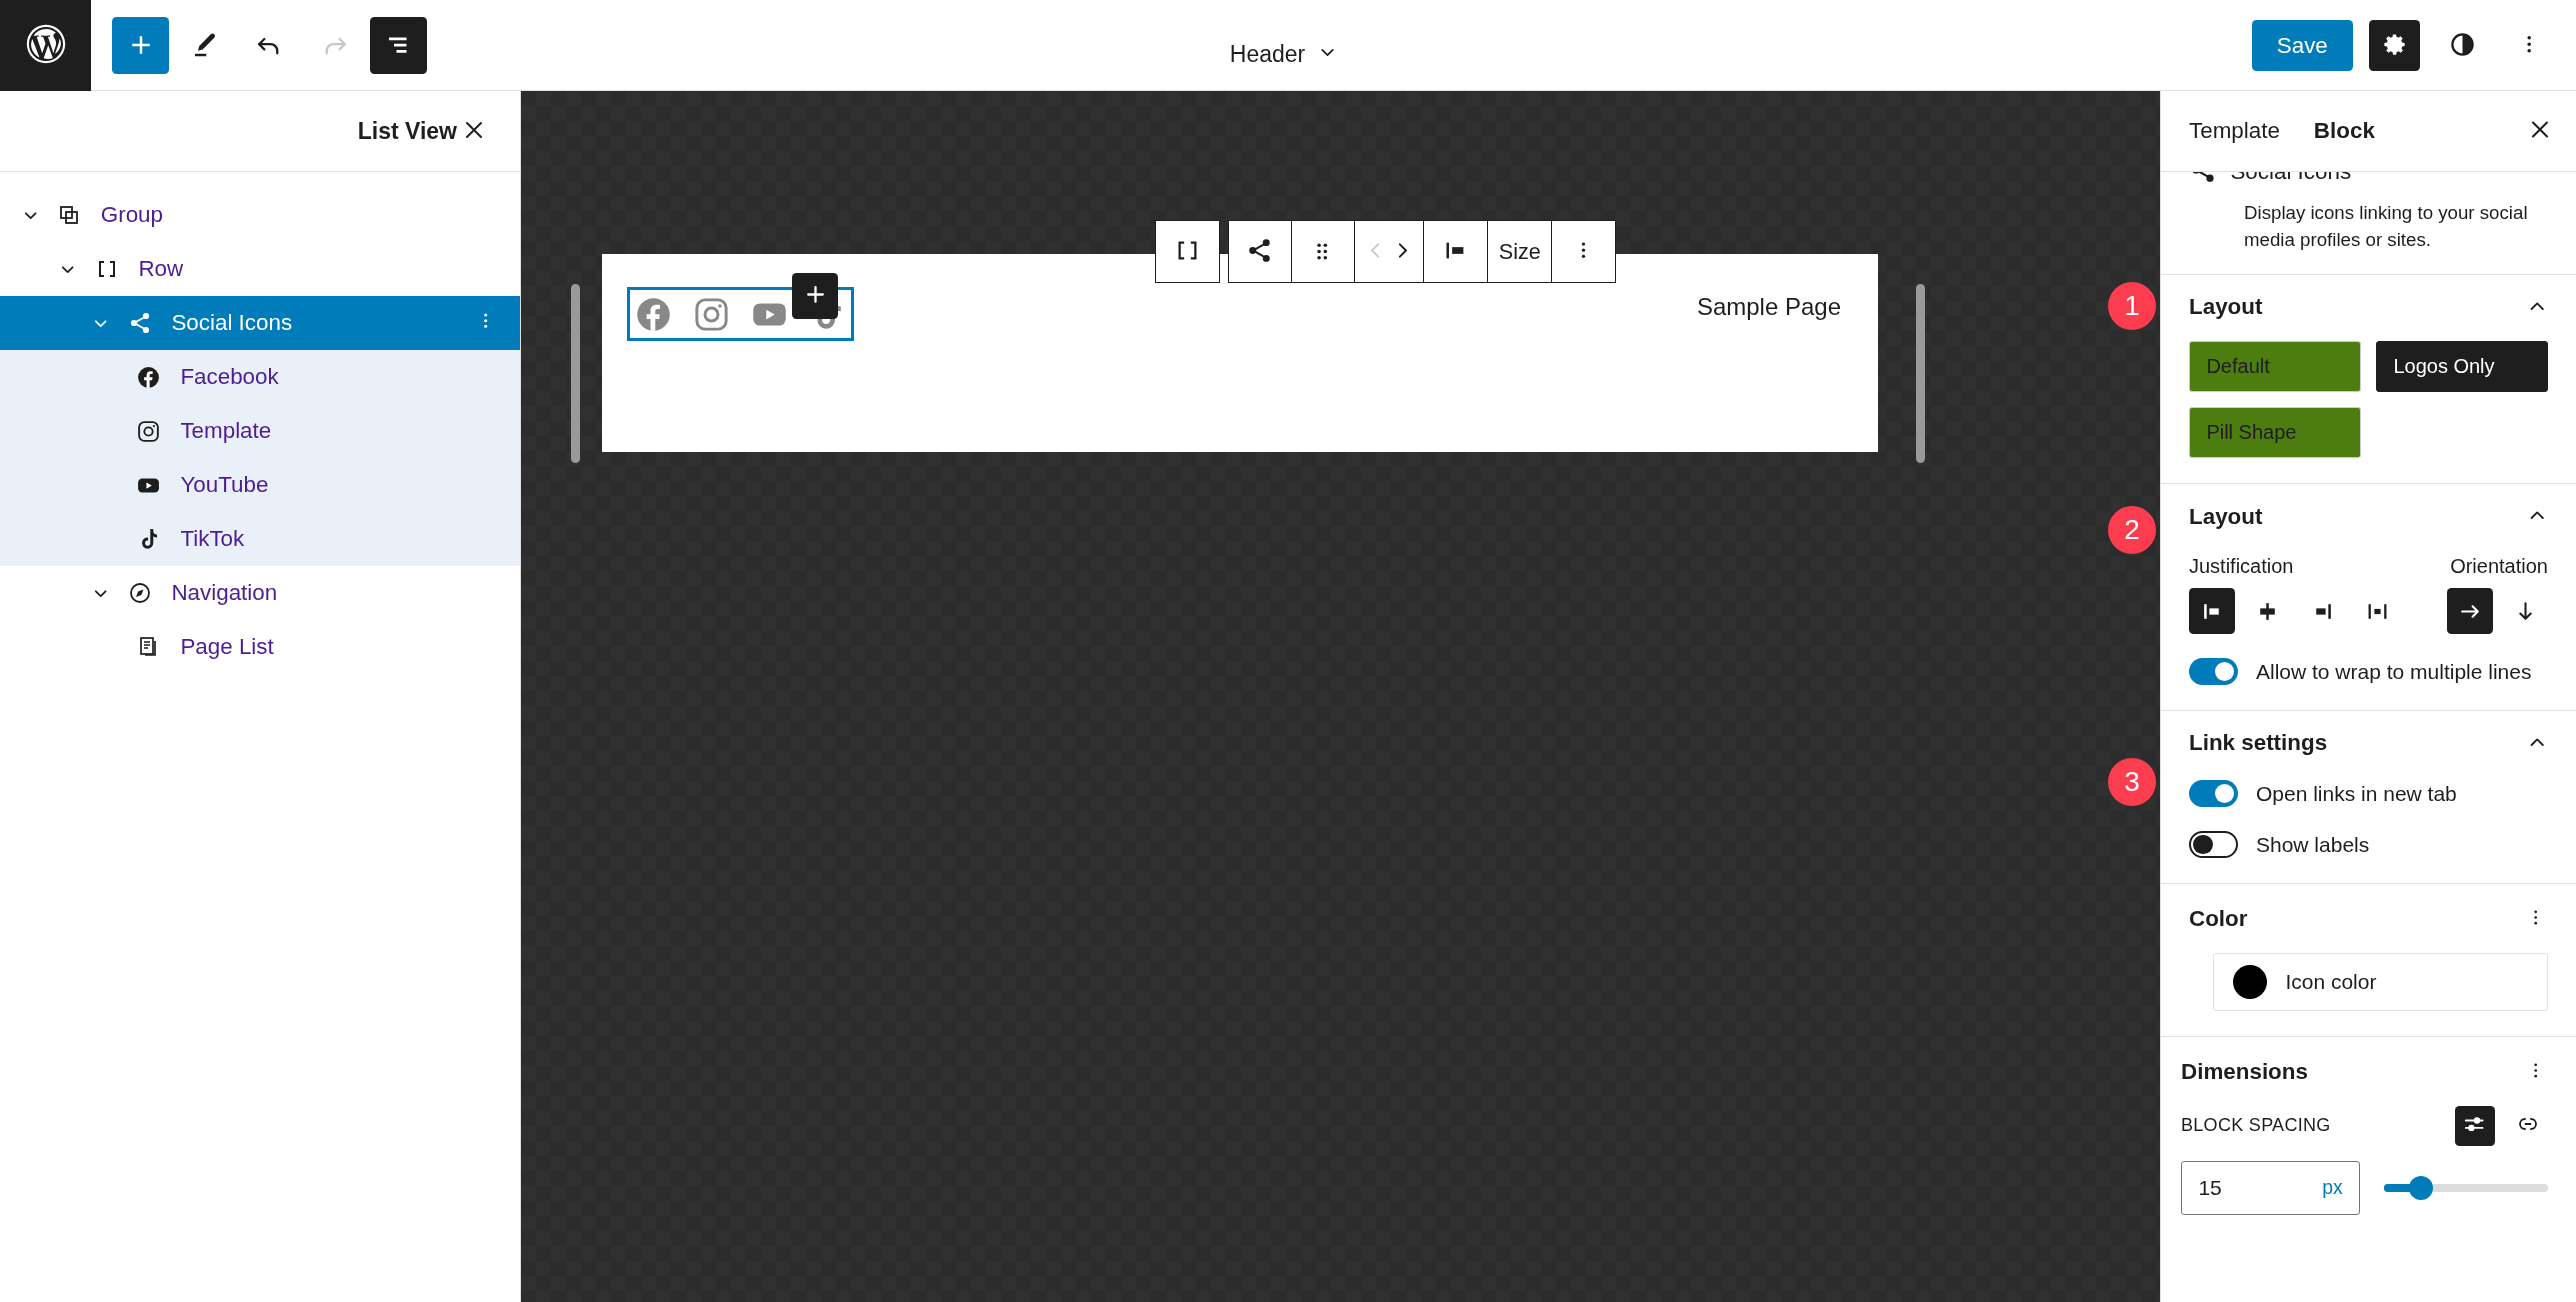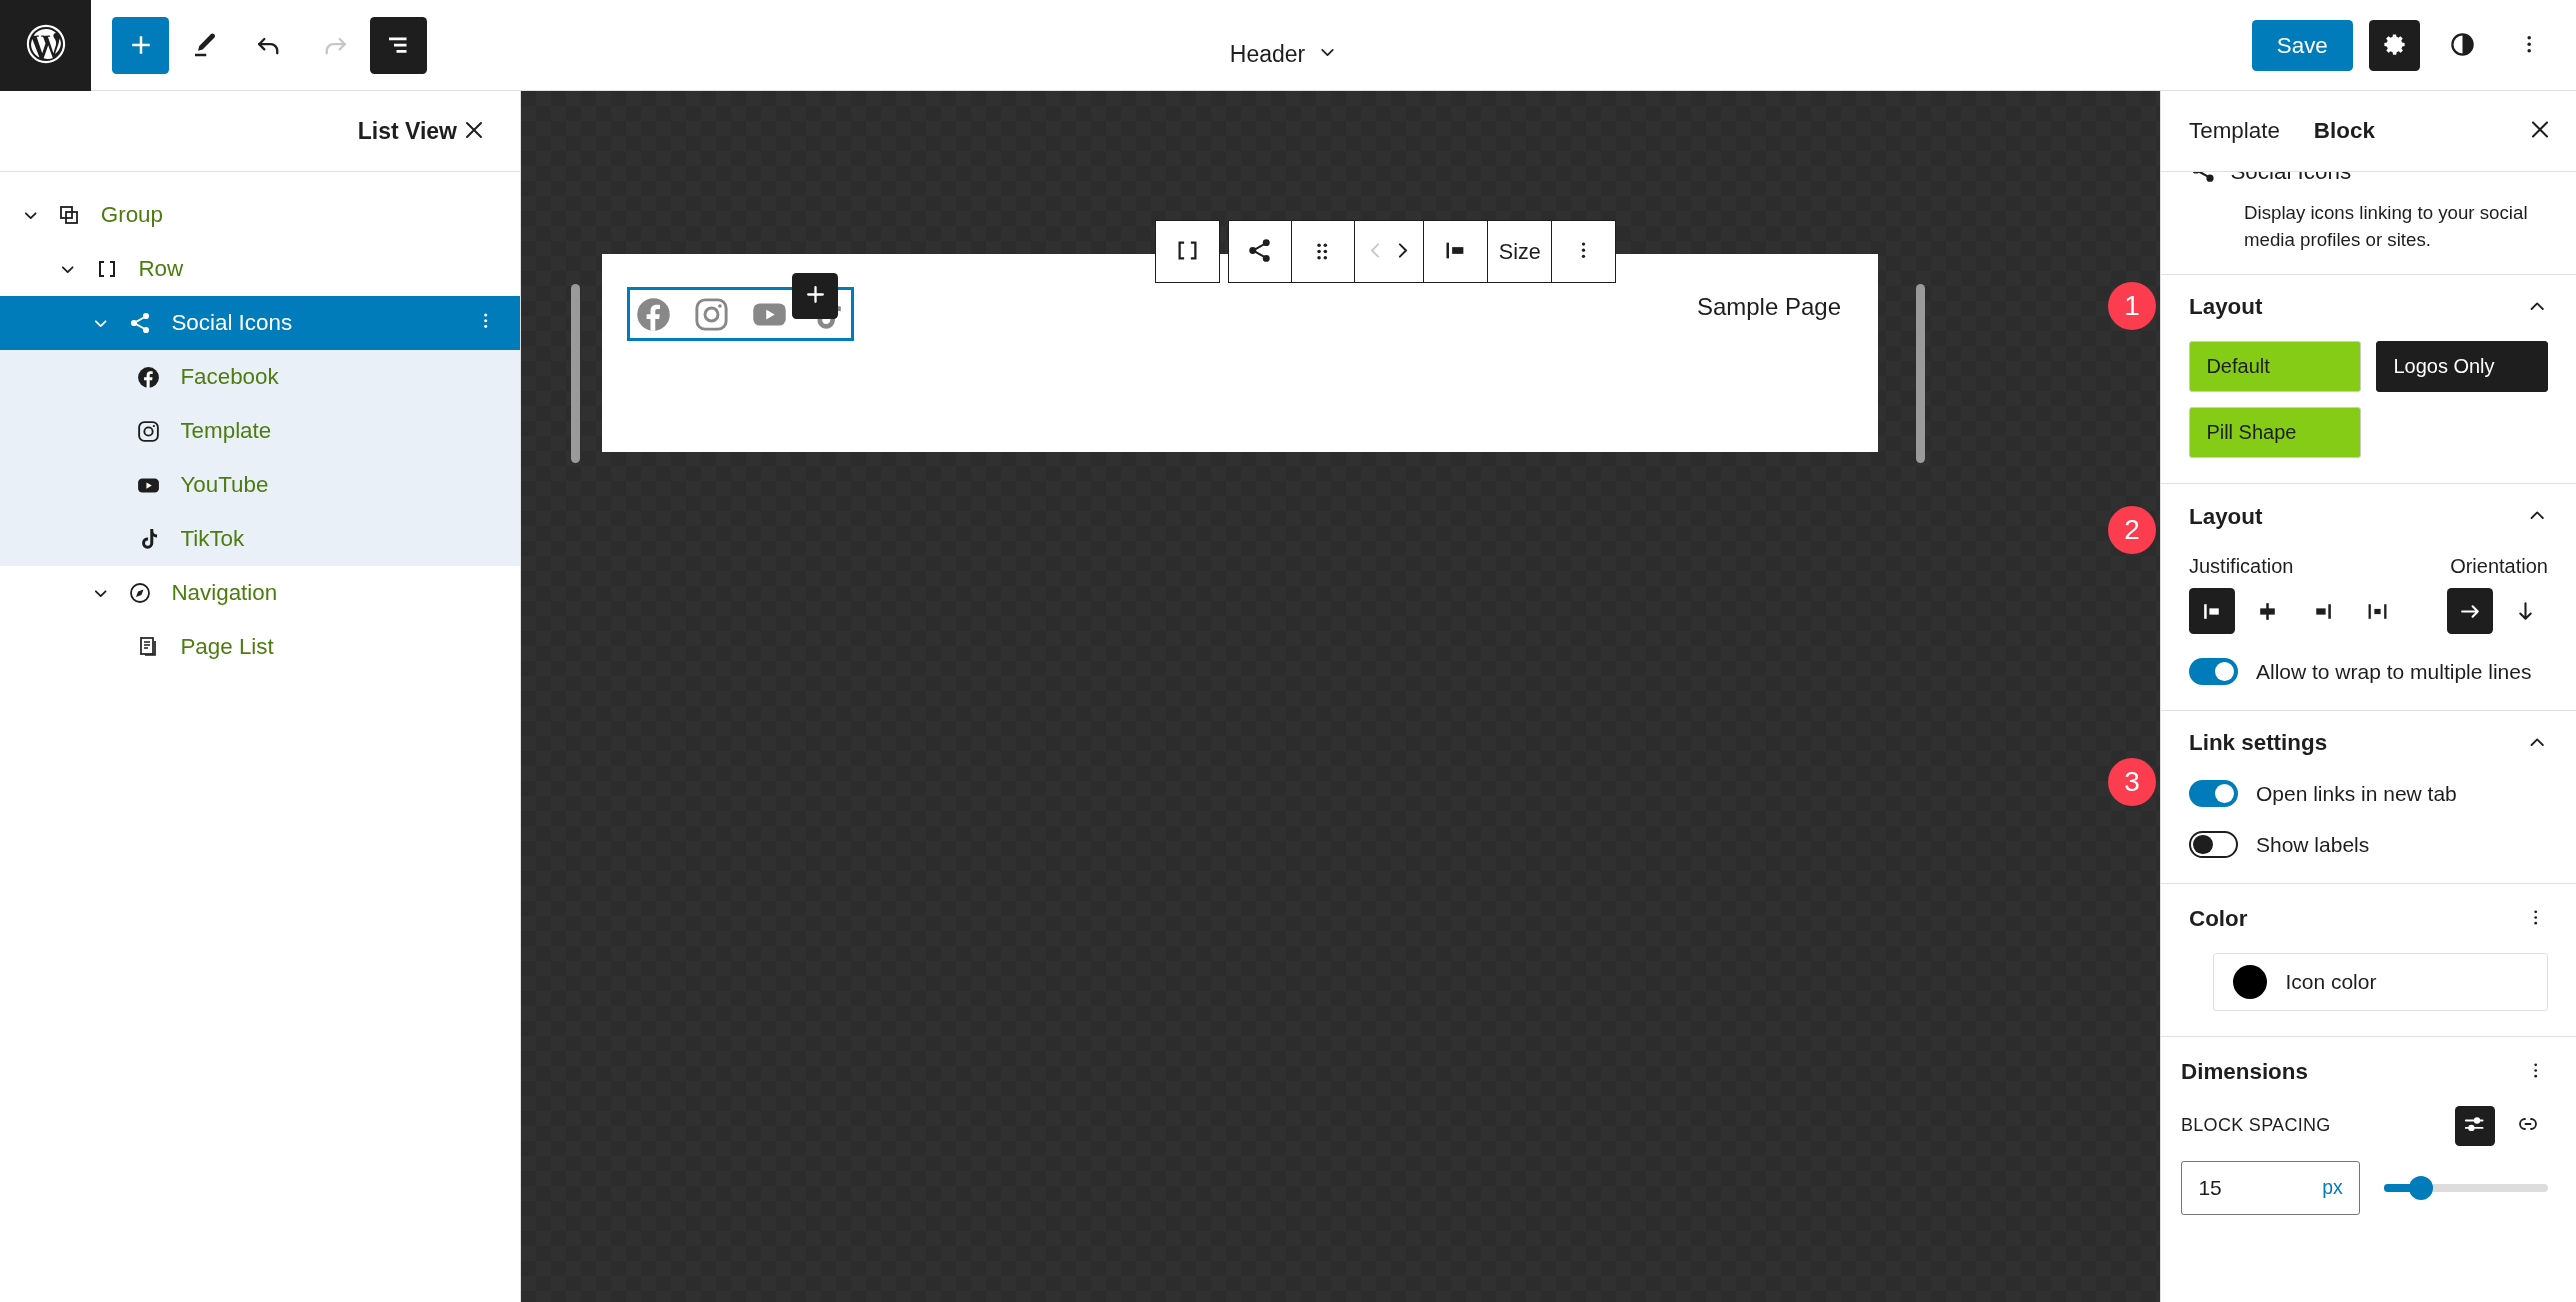--- a/index.html
+++ b/index.html
@@ -69,21 +69,21 @@
     height: 81px; display: flex; align-items: center;
     padding: 0 30px 0 27px; justify-content: flex-end;
     border-bottom: 0.7px solid #e0e0e0;
   }
   .lb-title { font-size: 23px; font-weight: bold; color: #1e1e1e; }
   .lb-close { cursor: pointer; background:none; border:none; padding:4.5px; }
 
   .tree { padding-top: 16.4px; }
   .tree-row {
     display: flex; align-items: center; height: 54px;
-    font-size: 22.4px; color: #4d7c0f; cursor: pointer; position: relative;
+    font-size: 22.4px; color: #4c1d95; cursor: pointer; position: relative;
   }
   .tree-row.selected { background: #007cba; color: #fff; }
   .tree-row.child-hl { background: #e9f0f7; }
   .chev { width: 34px; display: flex; align-items: center; justify-content: center; flex:0 0 34px; }
   .tr-icon { width: 43px; display:flex; align-items:center; justify-content:center; flex:0 0 43px; }
   .tr-label { margin-left: 10.4px; white-space: nowrap; }
   .tr-more { position: absolute; right: 25px; top: 50%; transform: translateY(-50%); cursor:pointer; }
 
   
   .canvas {
@@ -167,21 +167,21 @@
   }
   .blk-desc { font-size: 18.7px; color: #1e1e1e; line-height: 1.45; margin-top: 12px; padding-left: 55px; }
 
   .panel { border-bottom: 0.7px solid #e0e0e0; padding: 19.4px 28px 25px 28px; position: relative; }
   .panel-head { display:flex; align-items:center; justify-content: space-between; cursor: pointer; }
   .panel-title { font-size: 22.4px; font-weight: bold; color:#1e1e1e; }
 
   .style-grid { display:flex; flex-wrap: wrap; gap: 15px; margin-top: 21px; }
   .style-btn {
     flex: 0 0 calc(50% - 7.5px); height: 51px; border:0.7px solid #ccc; border-radius: 3px;
-    background:#84cc16; font-size: 20px; color:#1e1e1e; font-family: inherit;
+    background:#4d7c0f; font-size: 20px; color:#1e1e1e; font-family: inherit;
     display:flex; align-items:center; padding-left: 16.4px; cursor:pointer;
   }
   .style-btn.active { background: #1e1e1e; color:#fff; border-color:#1e1e1e; }
 
   .lay-labels { display:flex; justify-content: space-between; margin-top: 25px; }
   .lay-label { font-size: 20px; color:#1e1e1e; }
   .lay-ctrls { display:flex; justify-content: space-between; align-items:center; margin-top: 10.4px; }
   .seg { display:flex; align-items:center; gap: 9px; }
   .seg-btn {
     width: 46px; height: 46px; border-radius: 4.5px; border:none; background:transparent;

